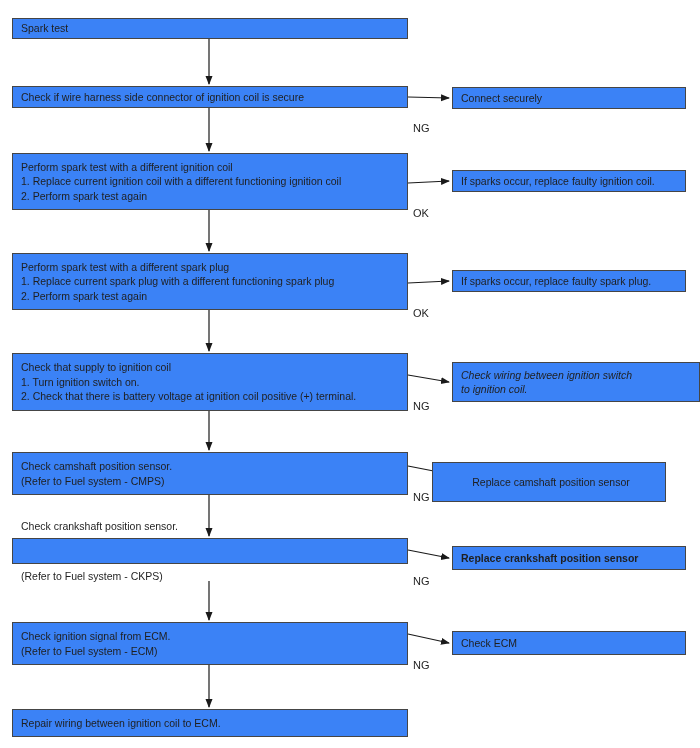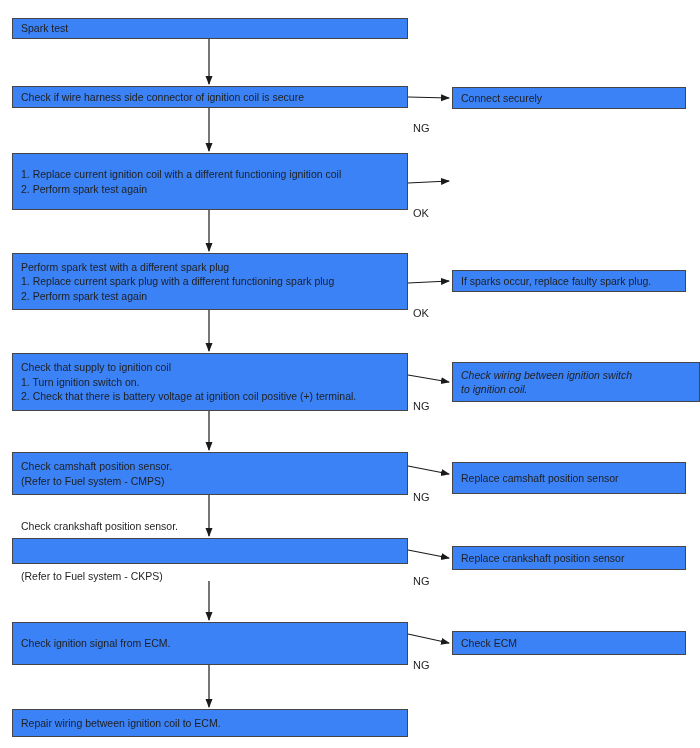--- a/index.html
+++ b/index.html
@@ -95,20 +95,21 @@
 
   <div class="box" style="left:12px; top:18px; width:396px; height:21px;">
     <div class="line">Spark test</div>
   </div>
 
   <div class="box" style="left:12px; top:86px; width:396px; height:22px;">
     <div class="line">Check if wire harness side connector of ignition coil is secure</div>
   </div>
 
   <div class="box" style="left:12px; top:153px; width:396px; height:57px;">
+    <div class="line">Perform spark test with a different ignition coil</div>
     <div class="line">1. Replace current ignition coil with a different functioning ignition coil</div>
     <div class="line">2. Perform spark test again</div>
   </div>
 
   <div class="box" style="left:12px; top:253px; width:396px; height:57px;">
     <div class="line">Perform spark test with a different spark plug</div>
     <div class="line">1. Replace current spark plug with a different functioning spark plug</div>
     <div class="line">2. Perform spark test again</div>
   </div>
 
@@ -123,45 +124,49 @@
     <div class="line">(Refer to Fuel system - CMPS)</div>
   </div>
 
   <div class="box" style="left:12px; top:538px; width:396px; height:26px;gap:36px;">
     <div class="line">Check crankshaft position sensor.</div>
     <div class="line">(Refer to Fuel system - CKPS)</div>
   </div>
 
   <div class="box" style="left:12px; top:622px; width:396px; height:43px;">
     <div class="line">Check ignition signal from ECM.</div>
+    <div class="line">(Refer to Fuel system - ECM)</div>
   </div>
 
   <div class="box" style="left:12px; top:709px; width:396px; height:28px;">
     <div class="line">Repair wiring between ignition coil to ECM.</div>
   </div>
 
   <div class="box right" style="left:452px; top:87px; width:234px; height:22px;">
     <div class="line">Connect securely</div>
   </div>
 
+  <div class="box right" style="left:452px; top:170px; width:234px; height:22px;">
+    <div class="line">If sparks occur, replace faulty ignition coil.</div>
+  </div>
 
   <div class="box right" style="left:452px; top:270px; width:234px; height:22px;">
     <div class="line">If sparks occur, replace faulty spark plug.</div>
   </div>
 
   <div class="box right" style="left:452px; top:362px; width:248px; height:40px;font-style:italic;">
     <div class="line">Check wiring between ignition switch</div>
     <div class="line">to ignition coil.</div>
   </div>
 
-  <div class="box right" style="left:452px; top:462px; width:234px; height:32px;">
+  <div class="box right" style="left:432px; top:462px; width:234px; height:40px;align-items:center;">
     <div class="line">Replace camshaft position sensor</div>
   </div>
 
-  <div class="box right" style="left:452px; top:546px; width:234px; height:24px;">
+  <div class="box right" style="left:452px; top:546px; width:234px; height:24px;font-weight:bold;">
     <div class="line">Replace crankshaft position sensor</div>
   </div>
 
   <div class="box right" style="left:452px; top:631px; width:234px; height:24px;">
     <div class="line">Check ECM</div>
   </div>
 
 </div>
 
 </body></html>

